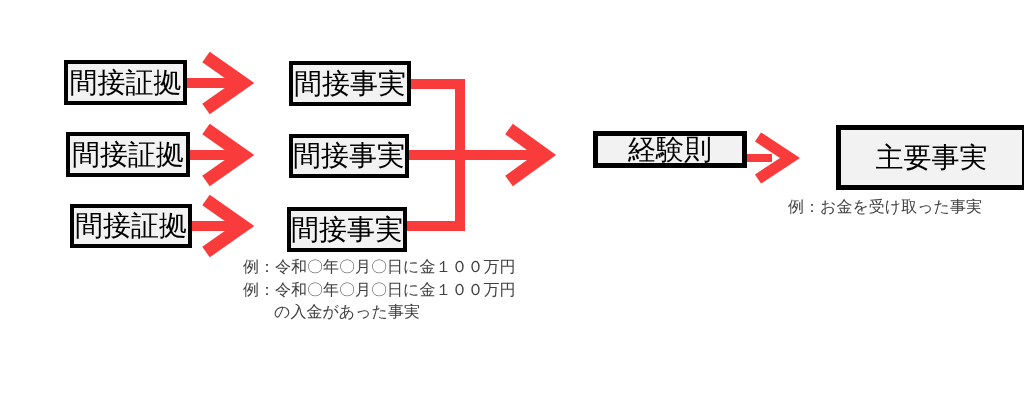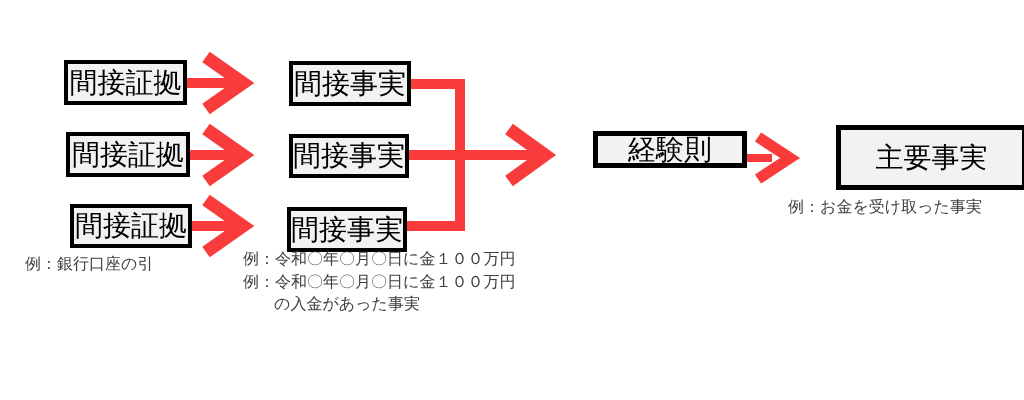--- a/index.html
+++ b/index.html
@@ -51,21 +51,21 @@
   #box-rule { left: 549px; top: 131px; width: 154px; height: 37px; }
   #box-main { left: 792px; top: 125px; width: 191px; height: 65px; }
   .caption {
     position: absolute;
     font-size: 16px;
     color: #404040;
     z-index: 2;
     white-space: nowrap;
   }
   #caption-evidence { left: 25px; top: 253px; line-height: 21px; }
-  #caption-facts    { left: 243px; top: 248px; line-height: 22.5px; font-family: Liberation Serif, serif; }
+  #caption-facts    { left: 243px; top: 256px; line-height: 22.5px; font-family: Liberation Serif, serif; }
   #caption-facts .indent { padding-left: 31px; }
   #caption-main     { left: 788px; top: 197px; }
 </style>
 </head>
 <body>
 
 <div id="canvas">
 
   <svg id="arrow-layer" viewBox="0 0 1024 400" xmlns="http://www.w3.org/2000/svg">
     <g>
@@ -112,21 +112,20 @@
     <span>間接事実</span>
   </div>
   <div class="node big" id="box-rule">
     <span>経験則</span>
   </div>
   <div class="node big" id="box-main">
     <span>主要事実</span>
   </div>
 
   <div class="caption" id="caption-evidence">
-    <div>例：銀行口座の引</div>
   </div>
 
   <div class="caption" id="caption-facts">
     <div>例：令和〇年〇月〇日に金１００万円</div>
     <div>例：令和〇年〇月〇日に金１００万円</div>
     <div class="indent">の入金があった事実</div>
   </div>
 
   <div class="caption" id="caption-main">
     <span>例：お金を受け取った事実</span>

